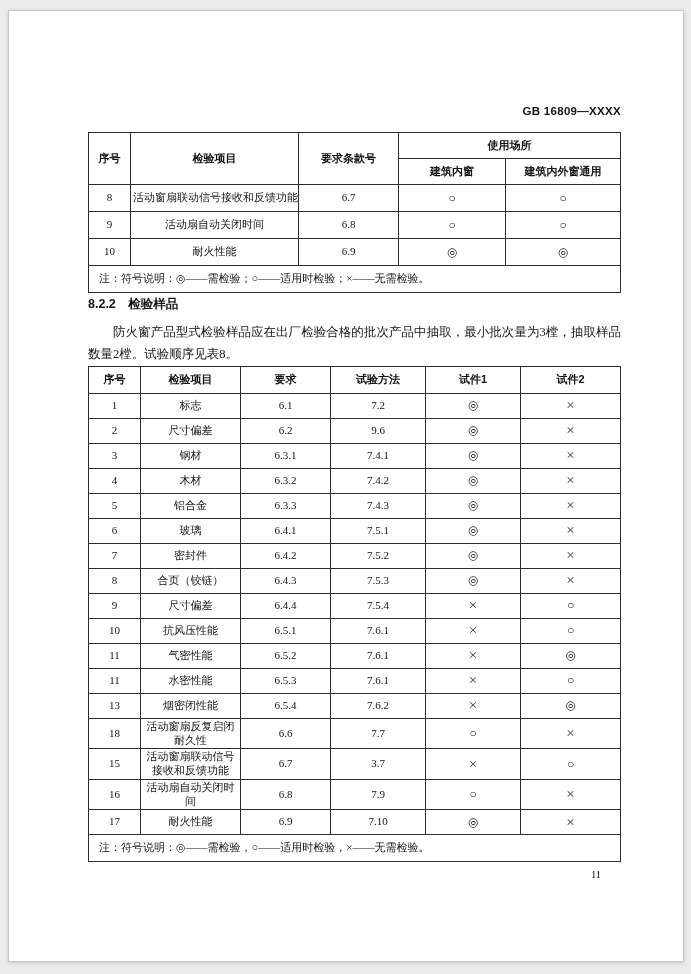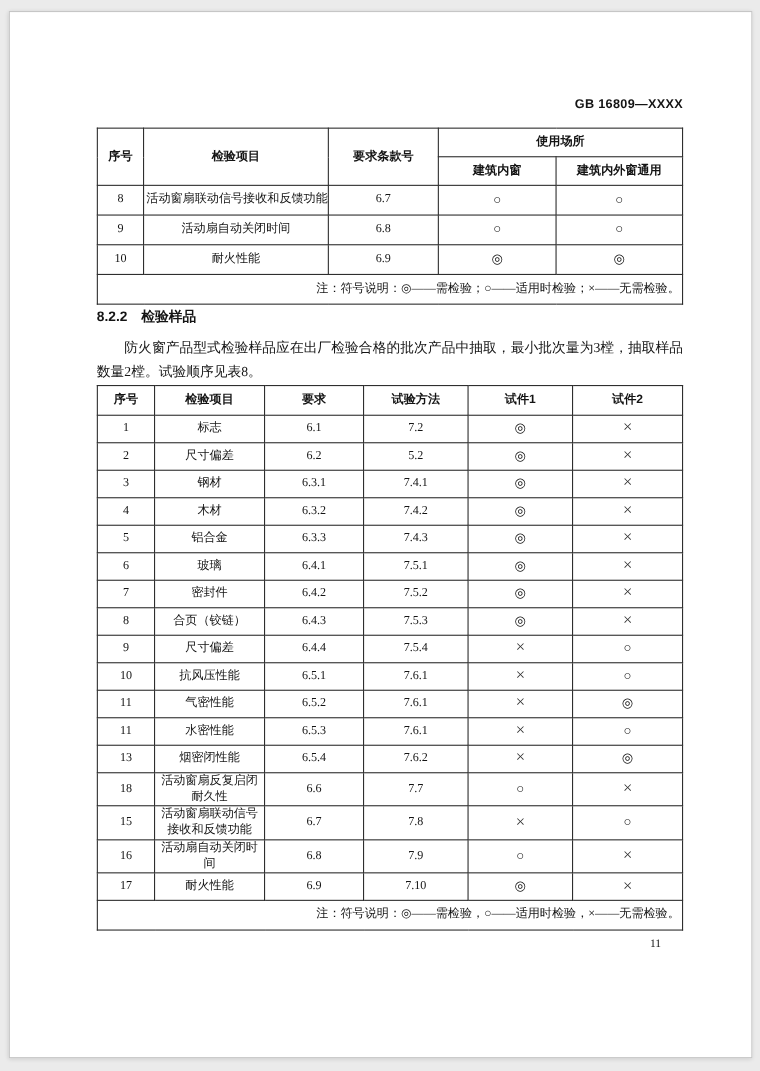--- a/index.html
+++ b/index.html
@@ -11,21 +11,21 @@
     font-family:"Liberation Serif","DejaVu Serif",serif;
     color:#141414;
     overflow:hidden;
   }
   .sheet {
     position:absolute; left:8px; top:10px;
     width:676px; height:952px;
     background:#ffffff;
     border:1px solid #c6c6c6;
     box-shadow:0 1px 4px rgba(0,0,0,0.15);
-    padding:0 62px 0 79px;
+    padding:16px 62px 0 79px;
   }
   .doc-code {
     margin-top:78px;
     text-align:right;
     font-family:"Liberation Sans","DejaVu Sans",sans-serif;
     font-weight:bold;
     font-size:11.5px;
     letter-spacing:0.3px;
   }
   table {
@@ -47,21 +47,21 @@
     font-family:"Liberation Sans","DejaVu Sans",sans-serif;
   }
   .t1 { margin-top:15px; }
   .t1 thead tr { height:26px; }
   .t1 tbody tr { height:27px; }
   .t1 .item-cell, .t1 tbody td:nth-child(2) { white-space:nowrap; }
   .t2 thead tr { height:27px; }
   .t2 tbody tr { height:25px; }
   .note-row { height:27px; }
   .note-cell {
-    text-align:right;
+    text-align:left;
     padding-left:10px;
     font-size:11px;
   }
   .sym-req { font-weight:bold; font-size:12px; }
   .sym-app { font-size:12px; }
   .sym-no  { font-size:15px; color:#333; }
   .section-heading {
     margin:3px 0 0 0;
     font-family:"Liberation Sans","DejaVu Sans",sans-serif;
     font-weight:bold;
@@ -175,21 +175,21 @@
           <td><span>标志</span></td>
           <td><span>6.1</span></td>
           <td><span>7.2</span></td>
           <td><span class="sym-req">◎</span></td>
           <td><span class="sym-no">×</span></td>
         </tr>
         <tr>
           <td><span>2</span></td>
           <td><span>尺寸偏差</span></td>
           <td><span>6.2</span></td>
-          <td><span>5.2</span></td>
+          <td><span>9.6</span></td>
           <td><span class="sym-req">◎</span></td>
           <td><span class="sym-no">×</span></td>
         </tr>
         <tr>
           <td><span>3</span></td>
           <td><span>钢材</span></td>
           <td><span>6.3.1</span></td>
           <td><span>7.4.1</span></td>
           <td><span class="sym-req">◎</span></td>
           <td><span class="sym-no">×</span></td>
@@ -279,21 +279,21 @@
           <td><span>活动窗扇反复启闭耐久性</span></td>
           <td><span>6.6</span></td>
           <td><span>7.7</span></td>
           <td><span class="sym-app">○</span></td>
           <td><span class="sym-no">×</span></td>
         </tr>
         <tr>
           <td><span>15</span></td>
           <td><span>活动窗扇联动信号接收和反馈功能</span></td>
           <td><span>6.7</span></td>
-          <td><span>7.8</span></td>
+          <td><span>3.7</span></td>
           <td><span class="sym-no">×</span></td>
           <td><span class="sym-app">○</span></td>
         </tr>
         <tr>
           <td><span>16</span></td>
           <td><span>活动扇自动关闭时间</span></td>
           <td><span>6.8</span></td>
           <td><span>7.9</span></td>
           <td><span class="sym-app">○</span></td>
           <td><span class="sym-no">×</span></td>

